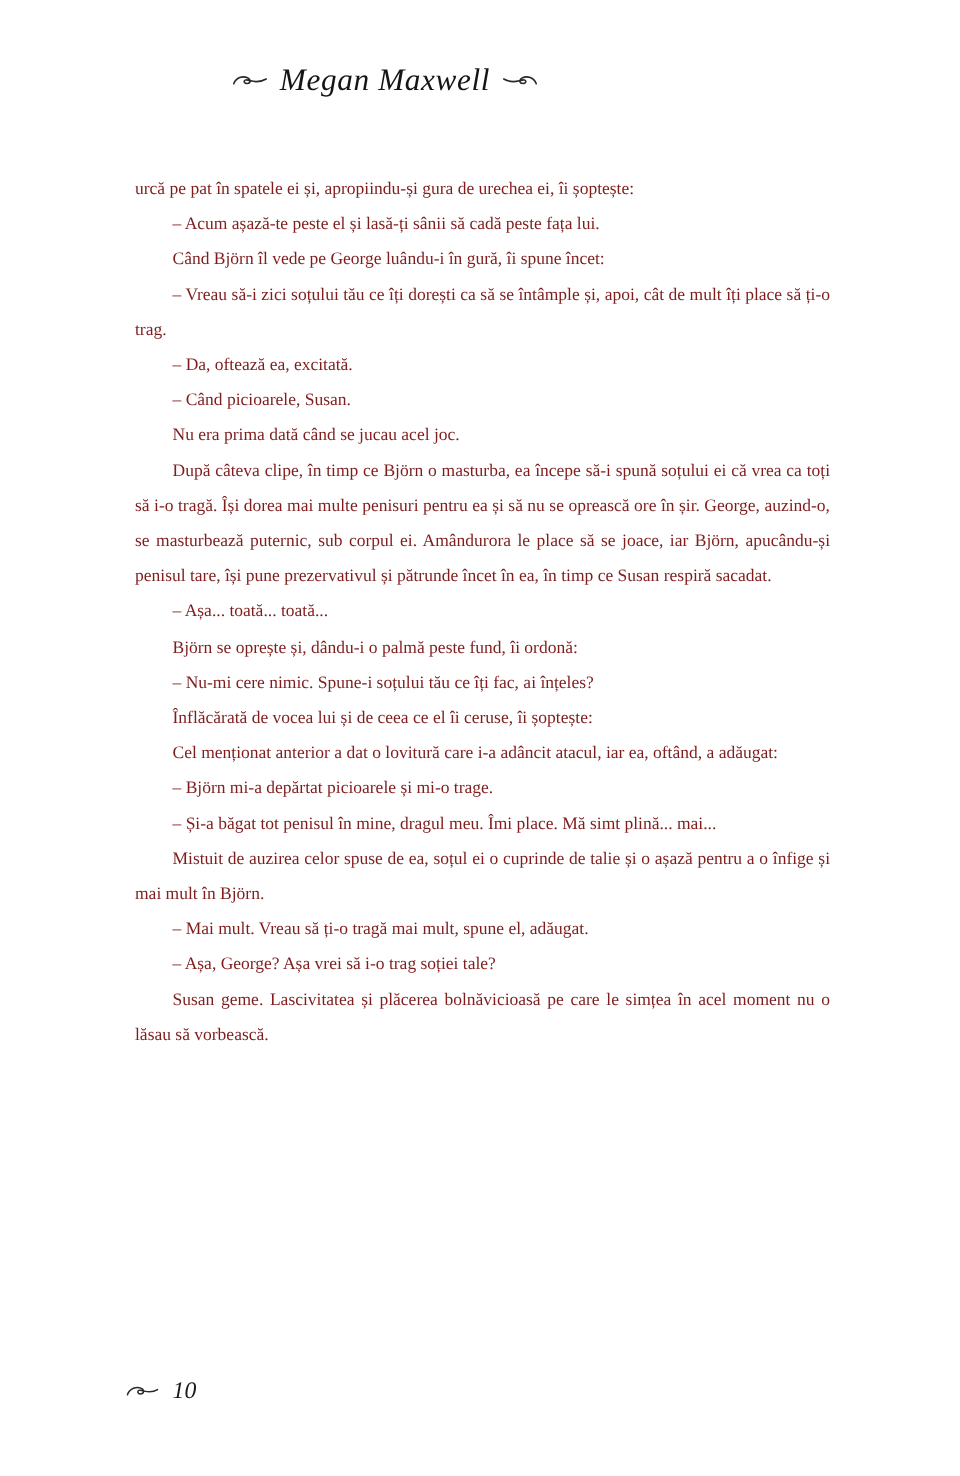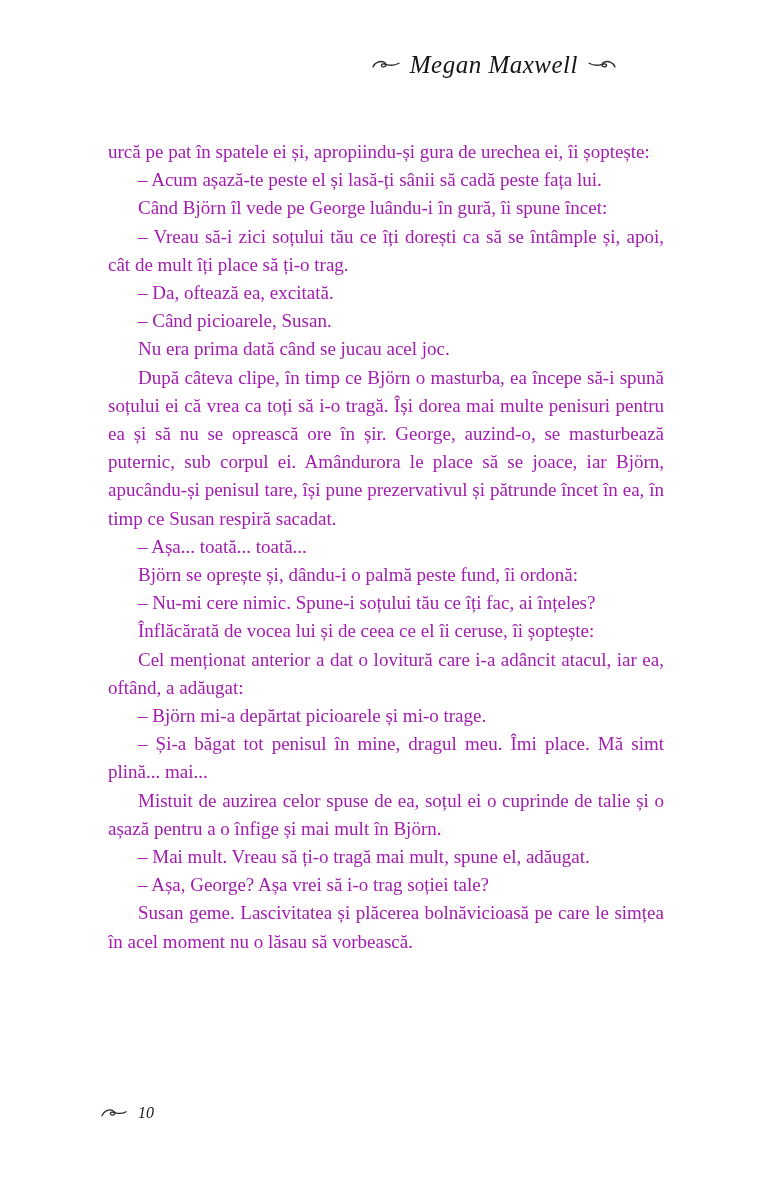--- a/index.html
+++ b/index.html
@@ -15,21 +15,21 @@
     color: #1b1b1b;
     overflow: hidden;
   }
   .page-header {
     position: absolute;
     top: 48px;
     left: 0;
     width: 616px;
     height: 34px;
     display: flex;
-    justify-content: flex-end;
+    justify-content: center;
     align-items: center;
     gap: 10px;
   }
   .author-name {
     font-style: italic;
     font-size: 25px;
     letter-spacing: 0.5px;
     color: #151515;
     white-space: nowrap;
   }
@@ -38,45 +38,45 @@
     width: 28px;
     height: 16px;
   }
   .flourish svg { display: block; }
   .flourish.mirrored { transform: scaleX(-1); }
   .text-block {
     position: absolute;
     top: 138px;
     left: 108px;
     width: 556px;
-    font-size: 19px;
+    font-size: 14px;
     line-height: 28.2px;
     text-align: justify;
-    color: #a21caf;
+    color: #7f1d1d;
   }
   .text-block p {
     margin: 0;
     padding: 0;
     text-indent: 30px;
   }
   .text-block p.no-indent {
     text-indent: 0;
   }
   .page-footer {
     position: absolute;
     top: 1101px;
     left: 101px;
     height: 24px;
     display: flex;
     align-items: center;
     gap: 9px;
   }
   .page-number {
     font-style: italic;
-    font-size: 16px;
+    font-size: 19px;
     color: #1b1b1b;
   }
 </style>
 </head>
 <body>
 
 <header class="page-header">
   <span class="flourish">
     <svg width="28" height="16" viewBox="0 0 28 16" xmlns="http://www.w3.org/2000/svg">
       <path d="M1,10 C3,5 8,3.5 12,5.2 C15,6.5 14.6,9.6 11.8,9.8 C9.6,10 8.6,8 10.2,7.1 C11.4,6.4 13,7.2 14.6,7.6 C19,8.8 23.5,8.2 27,6.2" fill="none" stroke="#2a2a2a" stroke-width="1.3" stroke-linecap="round"></path>

